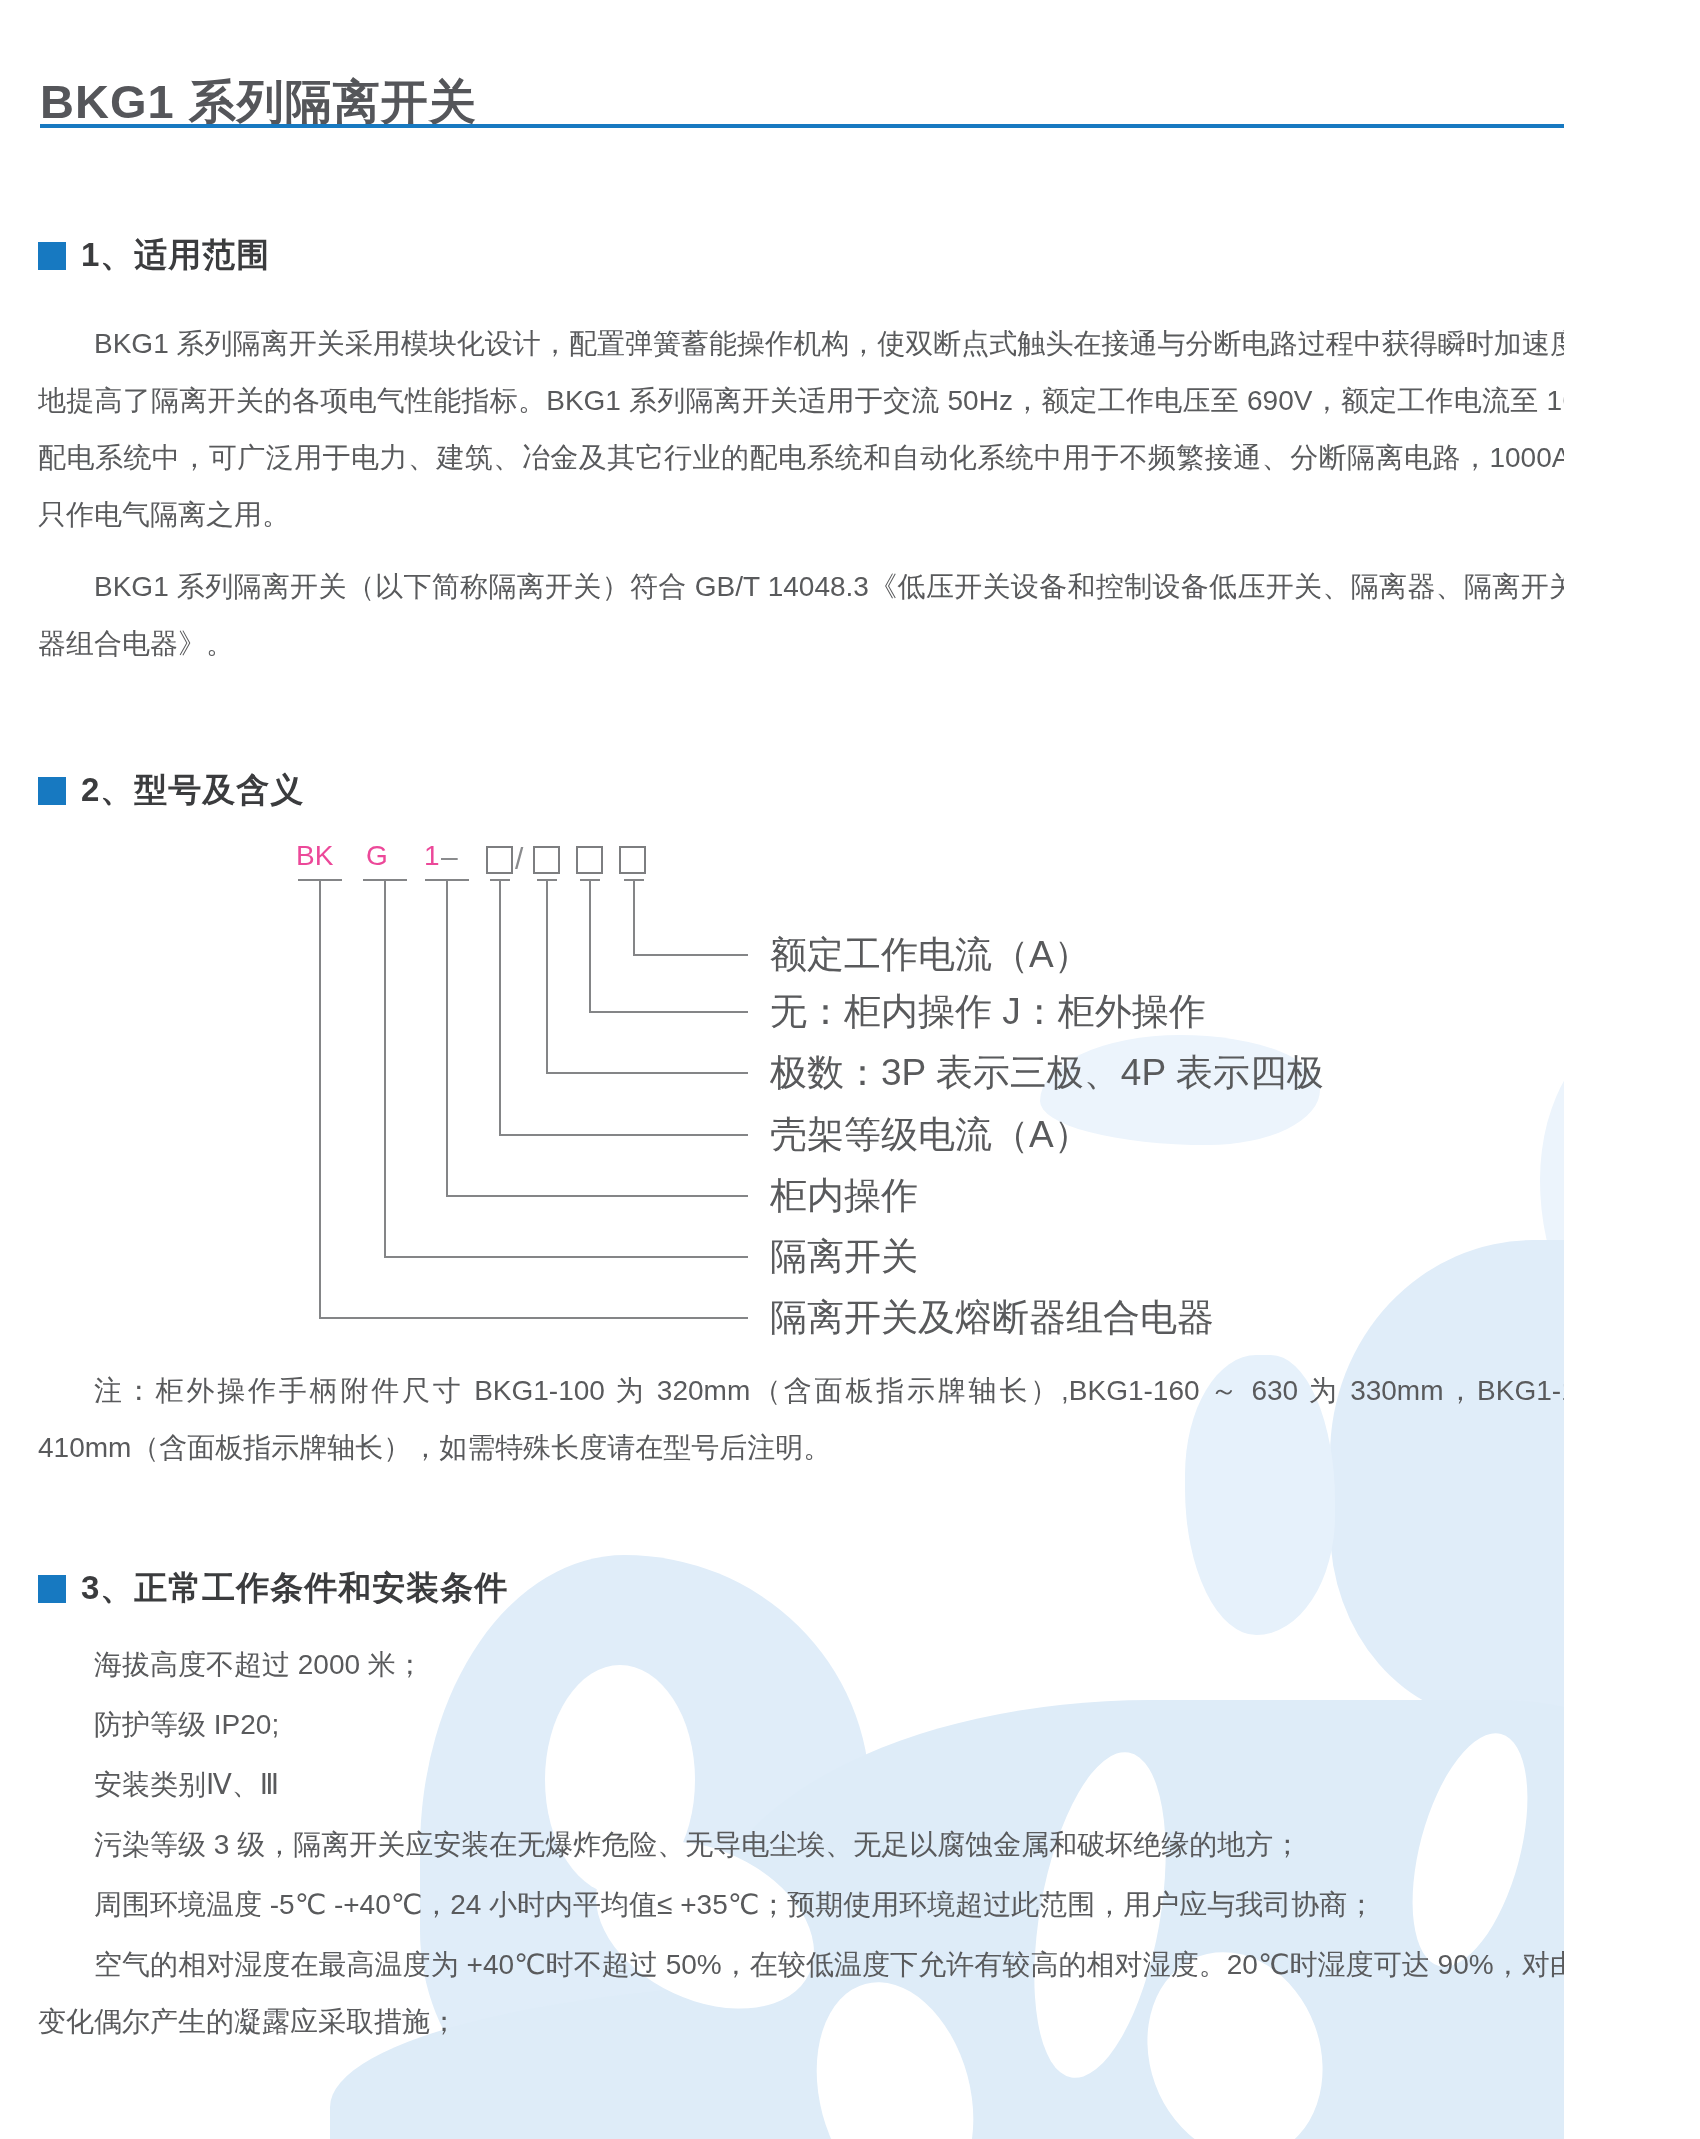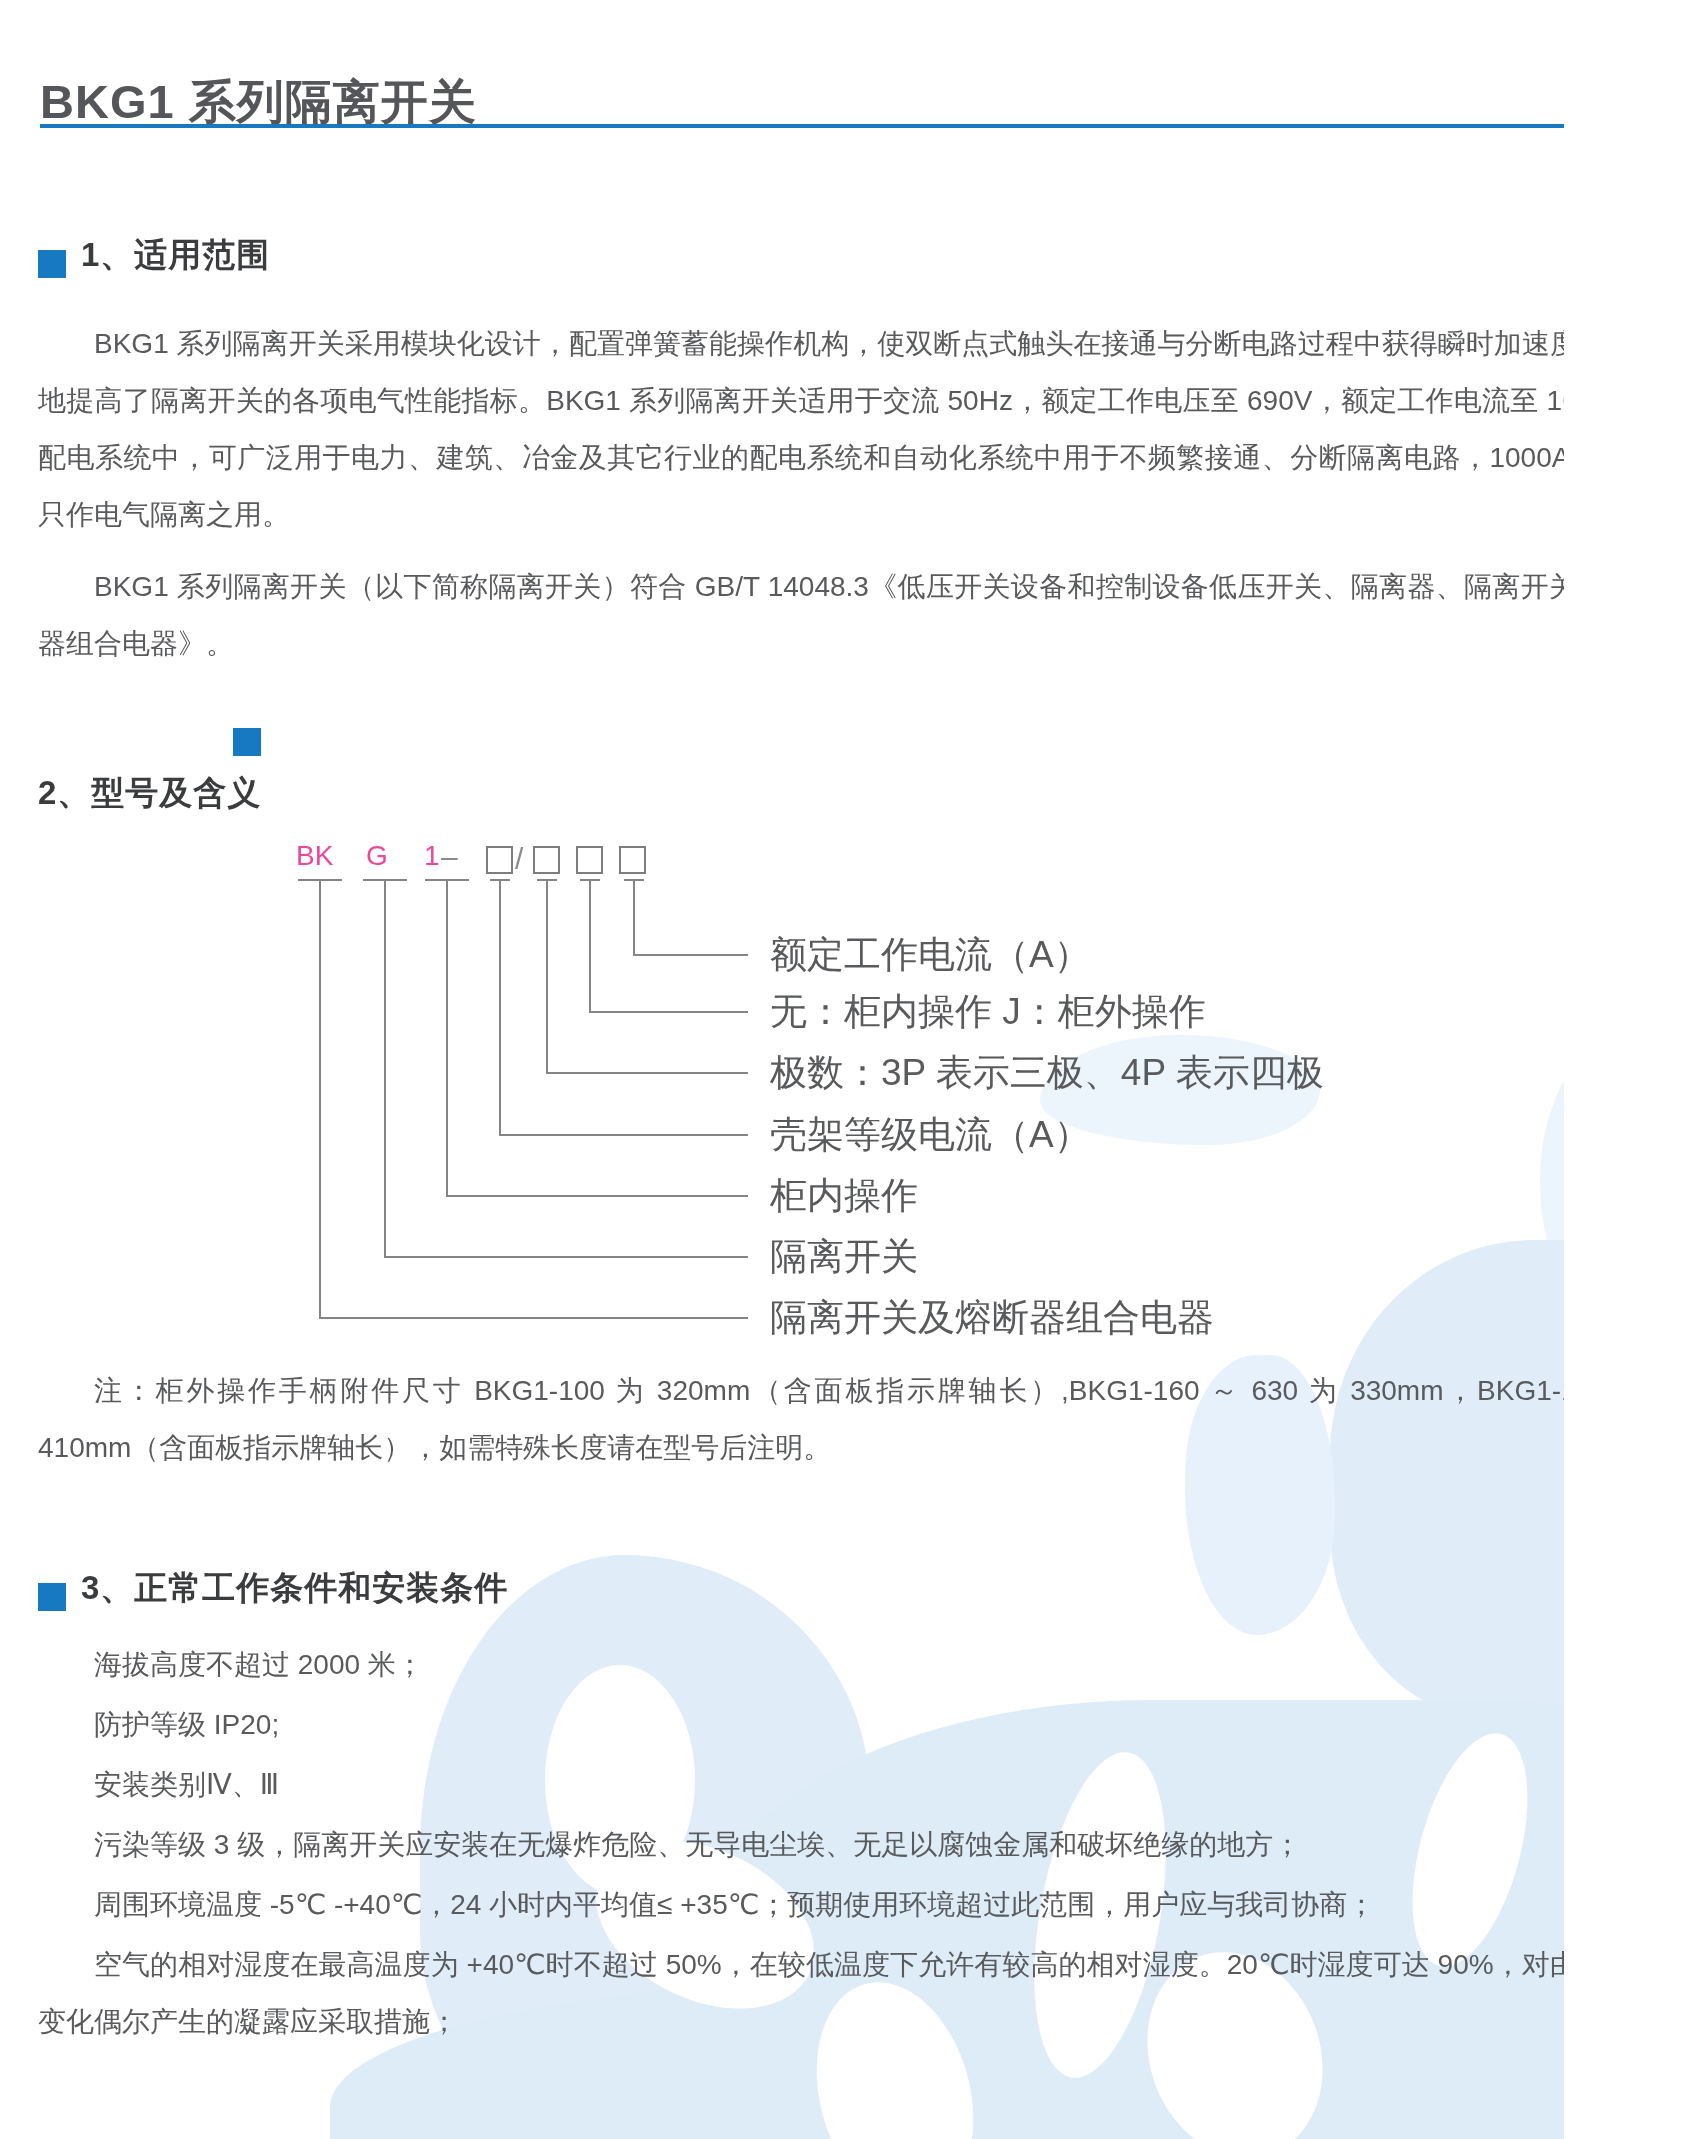--- a/index.html
+++ b/index.html
@@ -11,21 +11,21 @@
   .wm{position:absolute;z-index:0;}
   
   .txt{position:absolute;z-index:2;}
   #page-title{
     left:40px;top:40px;font-size:47px;font-weight:bold;color:#55565a;letter-spacing:1px;
   }
   #title-rule{
     position:absolute;z-index:2;left:40px;top:124px;width:1620px;height:4px;background:#1779c1;
   }
   .sec-head{
-    position:absolute;z-index:2;left:38px;display:flex;align-items:flex-end;gap:15px;
+    position:absolute;z-index:2;left:38px;display:flex;align-items:center;gap:15px;
   }
   .sec-head .bullet{width:28px;height:28px;background:#1779c1;flex:0 0 auto;}
   .sec-head h2{margin:0;font-size:33px;font-weight:bold;color:#3b3c3e;letter-spacing:1px;}
   .para{
     position:absolute;z-index:2;left:38px;width:1624px;margin:0;
     font-size:28px;line-height:57px;color:#595a5c;text-align:justify;text-indent:2em;
   }
   .cond{
     position:absolute;z-index:2;left:38px;width:1624px;margin:0;
     font-size:28px;line-height:57px;color:#595a5c;text-align:justify;text-indent:2em;
@@ -61,21 +61,21 @@
   <h1 class="txt" id="page-title">BKG1 系列隔离开关</h1>
   <div id="title-rule"></div>
 
   <div class="sec-head" style="top:233px;">
     <span class="bullet"></span>
     <h2>1、适用范围</h2>
   </div>
   <p class="para" style="top:315px;">BKG1 系列隔离开关采用模块化设计，配置弹簧蓄能操作机构，使双断点式触头在接通与分断电路过程中获得瞬时加速度，极大地提高了隔离开关的各项电气性能指标。BKG1 系列隔离开关适用于交流 50Hz，额定工作电压至 690V，额定工作电流至 1600A 的配电系统中，可广泛用于电力、建筑、冶金及其它行业的配电系统和自动化系统中用于不频繁接通、分断隔离电路，1000A 及以上只作电气隔离之用。</p>
   <p class="para" style="top:558px;">BKG1 系列隔离开关（以下简称隔离开关）符合 GB/T 14048.3《低压开关设备和控制设备低压开关、隔离器、隔离开关及熔断器组合电器》。</p>
 
-  <div class="sec-head" style="top:728px;flex-direction:column;">
+  <div class="sec-head" style="top:768px;">
     <span class="bullet"></span>
     <h2>2、型号及含义</h2>
   </div>
 
   <span class="mpart" style="left:296px;top:840px;">BK</span>
   <span class="mpart" style="left:366px;top:840px;">G</span>
   <span class="mpart" style="left:424px;top:840px;">1</span>
   <span class="msep" style="left:441px;top:840px;">–</span>
   <span class="mbox" style="left:486px;top:846px;"></span>
   <span class="msep" style="left:515px;top:842px;">/</span>

